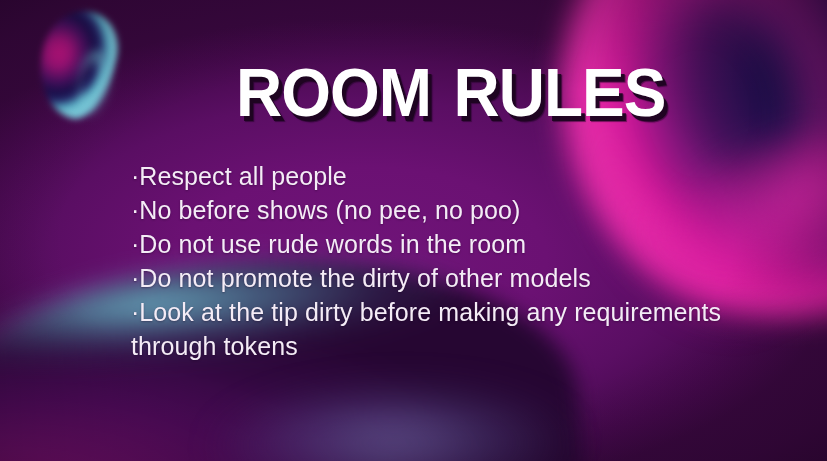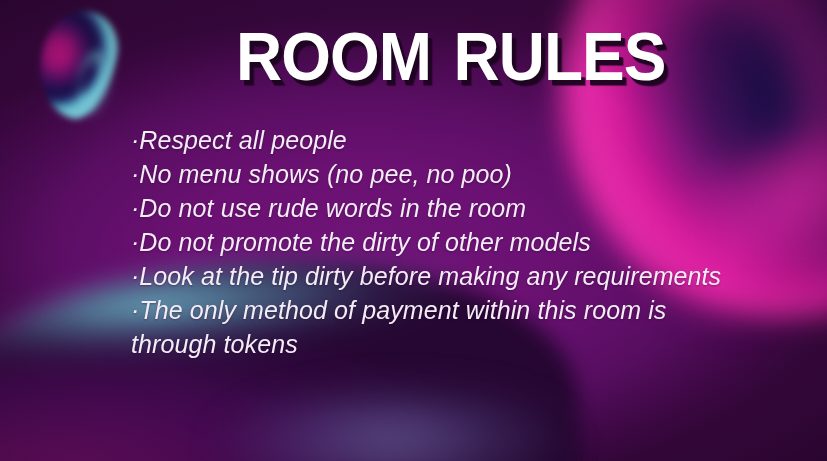--- a/index.html
+++ b/index.html
@@ -145,20 +145,21 @@
     position: absolute;
     inset: 0;
     background:
       radial-gradient(ellipse 78% 74% at 48% 52%, rgba(0,0,0,0) 52%, rgba(20,2,24,0.30) 84%, rgba(14,1,18,0.48) 100%);
   }
 
   
   .content {
     position: absolute;
     inset: 0;
+    margin-top: 36px;
   }
 
   .title {
     position: absolute;
     left: 236px;
     top: 22px;
     font-size: 68px;
     line-height: 68px;
     font-weight: 700;
     color: #ffffff;
@@ -179,21 +180,20 @@
     width: 660px;
   }
   .rule-line {
     color: #f4ecf6;
     font-size: 25px;
     line-height: 34px;
     font-weight: 400;
     letter-spacing: 0.1px;
     white-space: nowrap;
     text-shadow: 0 1px 2px rgba(30,4,34,0.35);
-    font-style: italic;
   }
   .rule-line .dot {
     letter-spacing: 0;
   }
 </style>
 </head>
 <body>
 
 <div id="poster">
 
@@ -215,33 +215,30 @@
 
   <div class="content">
 
     <div class="title">ROOM RULES</div>
 
     <div class="rules">
       <div class="rule-line">
         <span class="dot">·</span><span>Respect all people</span>
       </div>
       <div class="rule-line">
-        <span class="dot">·</span><span>No menu shows (no pee, no poo)</span>
+        <span class="dot">·</span><span>No before shows (no pee, no poo)</span>
       </div>
       <div class="rule-line">
         <span class="dot">·</span><span>Do not use rude words in the room</span>
       </div>
       <div class="rule-line">
         <span class="dot">·</span><span>Do not promote the dirty of other models</span>
       </div>
       <div class="rule-line">
         <span class="dot">·</span><span>Look at the tip dirty before making any requirements</span>
-      </div>
-      <div class="rule-line">
-        <span class="dot">·</span><span>The only method of payment within this room is</span>
       </div>
       <div class="rule-line">
         <span class="dot"></span><span>through tokens</span>
       </div>
     </div>
 
   </div>
 </div>
 
 </body></html>

